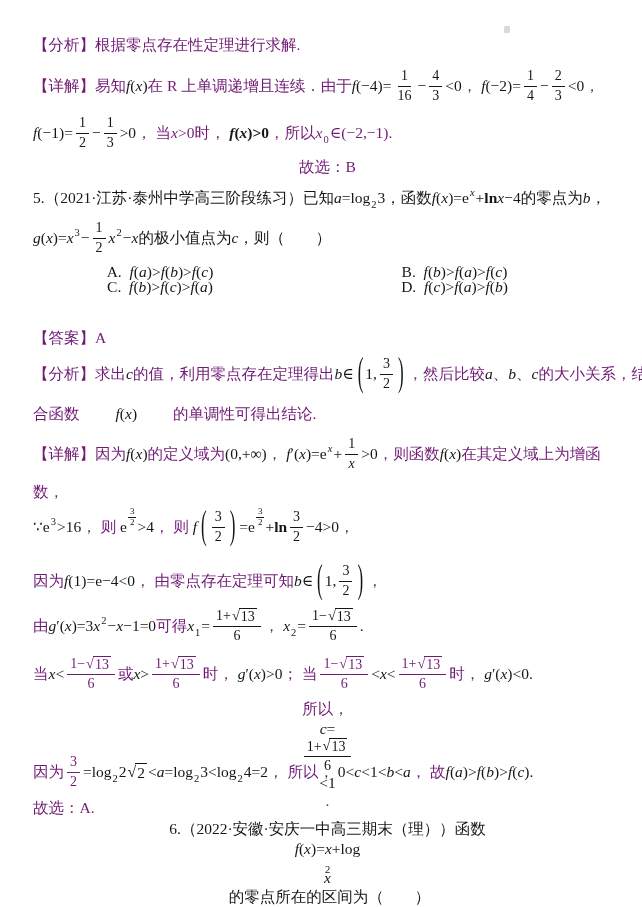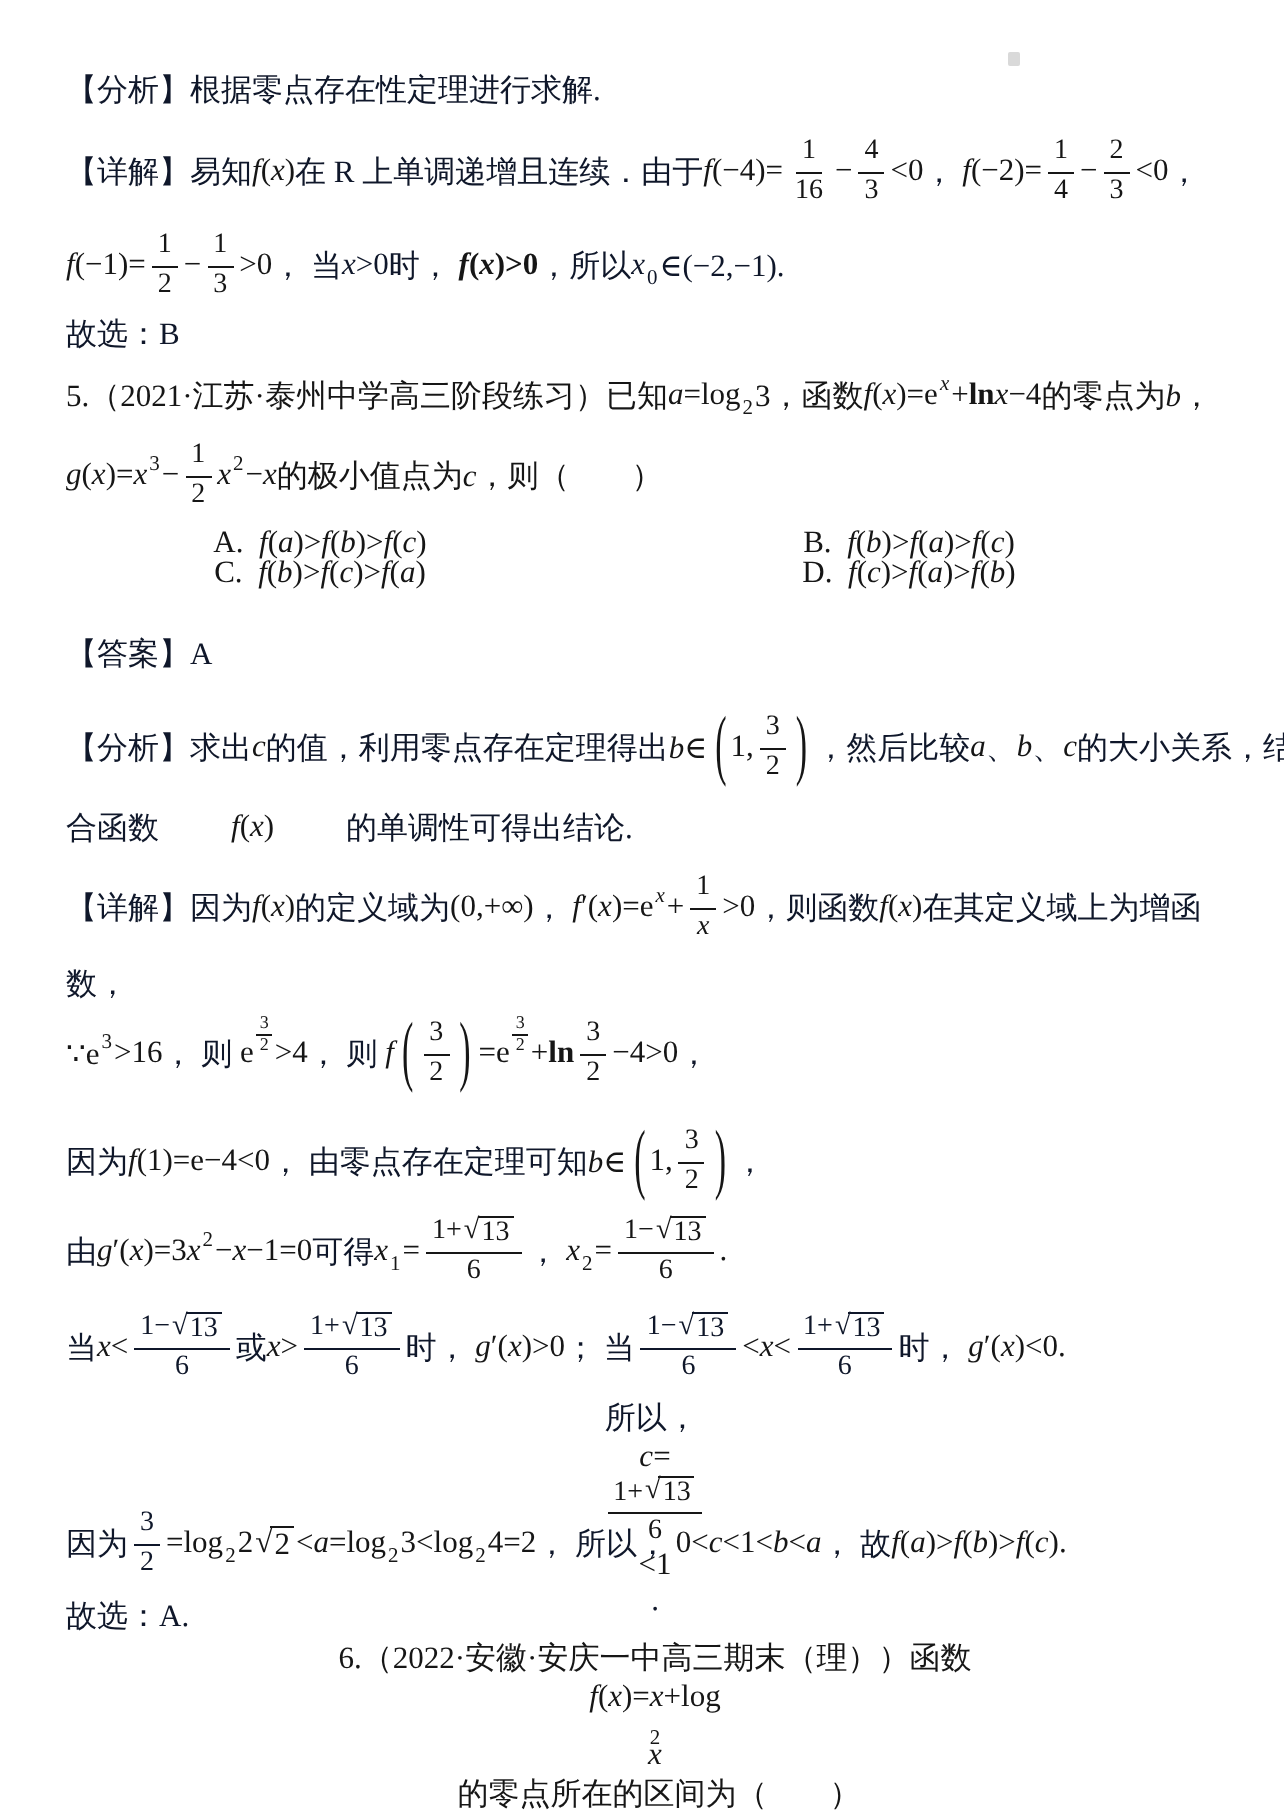--- a/index.html
+++ b/index.html
@@ -10,21 +10,21 @@
     font-family:"Liberation Serif","DejaVu Serif","DejaVu Sans",serif;
     font-size:15.5px;color:#161616;
   }
   #doc{position:absolute;inset:0;}
   .line{
     position:absolute;left:33px;right:20px;
     display:flex;align-items:center;flex-wrap:nowrap;
   }
   .line span{white-space:pre;}
   .run i{font-style:italic;}
-  .s-r{color:#0f172a;}
+  .s-r{color:#701a75;}
   .s-b{font-weight:700;}
   .cols{justify-content:flex-start;}
   .col{display:flex;align-items:center;flex-wrap:nowrap;justify-content:center;}
   .frac{
     display:inline-flex;flex-direction:column;align-items:center;
     margin:0 3px;font-size:14px;line-height:1.15;text-align:center;
   }
   .frac .num{display:inline-flex;align-items:center;border-bottom:1.2px solid currentColor;padding:0 3px 1px;}
   .frac .den{display:inline-flex;align-items:center;padding:1px 3px 0;}
   .sup{font-size:10.5px;position:relative;top:-6px;margin:0 1px;display:inline-flex;align-items:center;}
@@ -71,21 +71,21 @@
       <span class="run">&gt;0</span>
       <span class="run s-r">， 当</span>
       <span class="run s-r"><i>x</i>&gt;0</span>
       <span class="run s-r">时， </span>
       <span class="run s-b"><i>f</i>(<i>x</i>)&gt;0</span>
       <span class="run s-r">，所以</span>
       <span class="run s-r"><i>x</i></span>
       <span class="sub s-r"><span class="run">0</span></span>
       <span class="run s-r">∈(−2,−1).</span>
     </div>
-    <div class="line" style="top: 156px; height: 22px;">
+    <div class="line" style="top: 156px; height: 22px; justify-content: center;">
       <span class="run s-r">故选：B</span>
     </div>
     <div class="line" style="top: 182px; height: 32px; align-items: center;">
       <span class="run">5.（2021·江苏·泰州中学高三阶段练习）已知</span>
       <span class="run"><i>a</i>=log</span>
       <span class="sub"><span class="run">2</span></span>
       <span class="run">3，函数</span>
       <span class="run"><i>f</i>(<i>x</i>)=e</span>
       <span class="sup"><span class="run"><i>x</i></span></span>
       <span class="run">+</span>
@@ -114,21 +114,21 @@
       </div>
     </div>
     <div class="line cols" style="top: 274px; height: 26px;">
       <div class="col" style="width: 254px;">
         <span class="run">C.  <i>f</i>(<i>b</i>)&gt;<i>f</i>(<i>c</i>)&gt;<i>f</i>(<i>a</i>)</span>
       </div>
       <div class="col" style="flex: 1 1 0%;">
         <span class="run">D.  <i>f</i>(<i>c</i>)&gt;<i>f</i>(<i>a</i>)&gt;<i>f</i>(<i>b</i>)</span>
       </div>
     </div>
-    <div class="line" style="top: 316px; height: 22px;">
+    <div class="line" style="top: 327px; height: 22px;">
       <span class="run s-r">【答案】A</span>
     </div>
     <div class="line" style="top: 346px; height: 56px;">
       <span class="run s-r">【分析】求出</span>
       <span class="run"><i>c</i></span>
       <span class="run s-r">的值，利用零点存在定理得出</span>
       <span class="run"><i>b</i>∈</span>
       <span class="bp"><span class="bpp">(</span><span class="run">1,</span><span class="frac"><span class="num"><span class="run">3</span></span><span class="den"><span class="run">2</span></span></span><span class="bpp">)</span></span>
       <span class="run s-r">，然后比较</span>
       <span class="run"><i>a</i></span>

